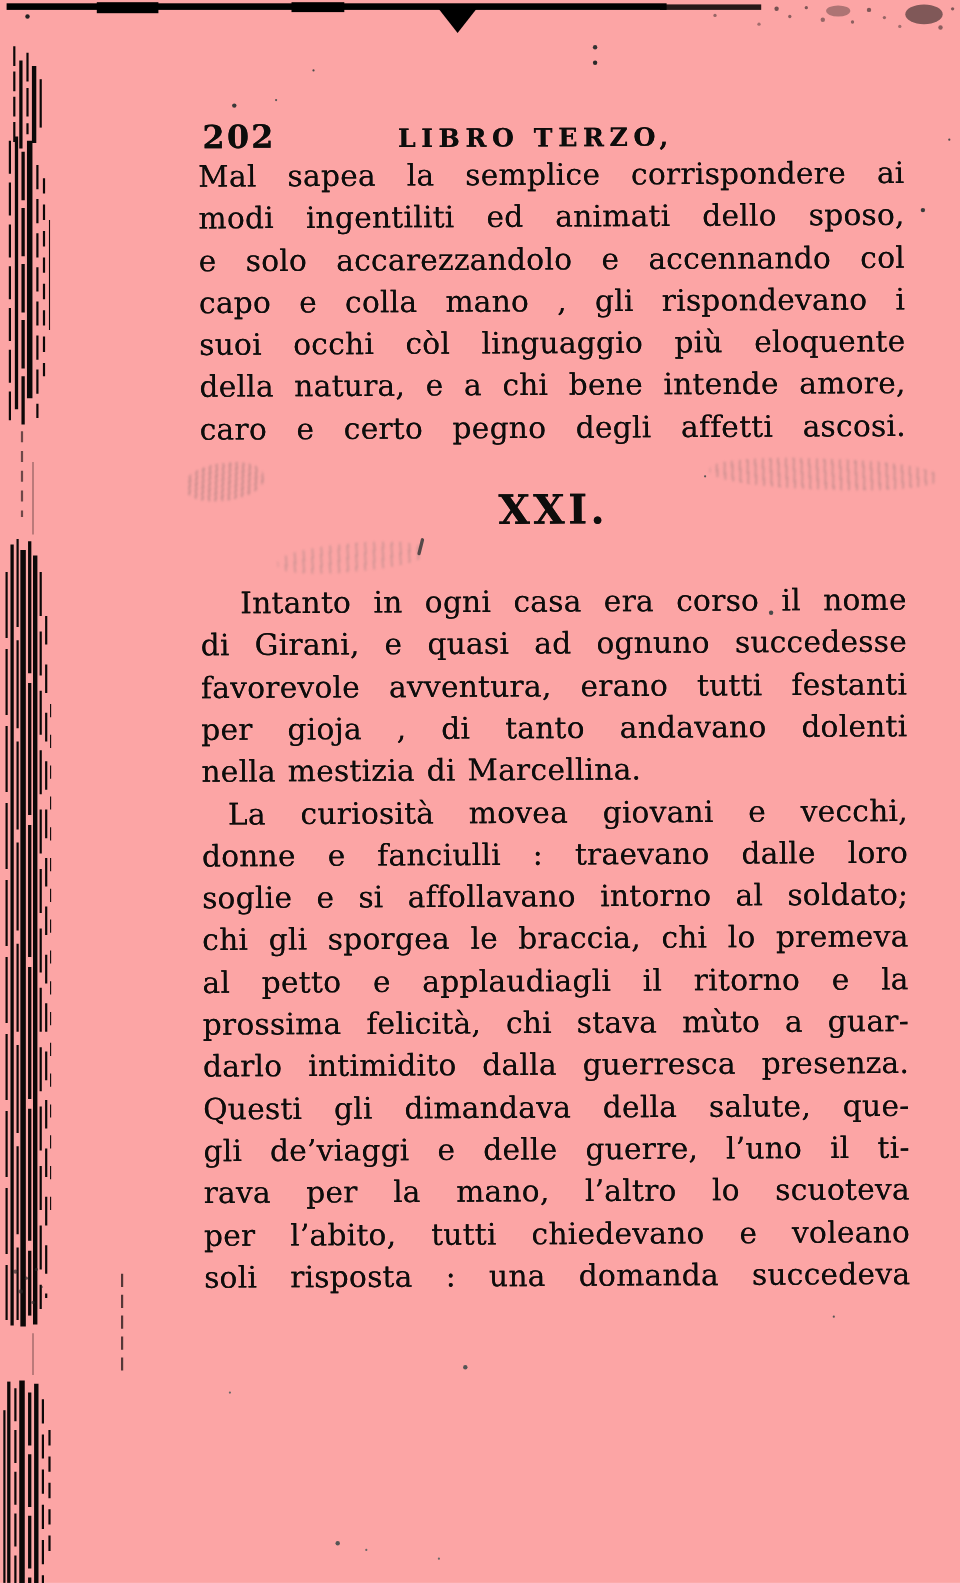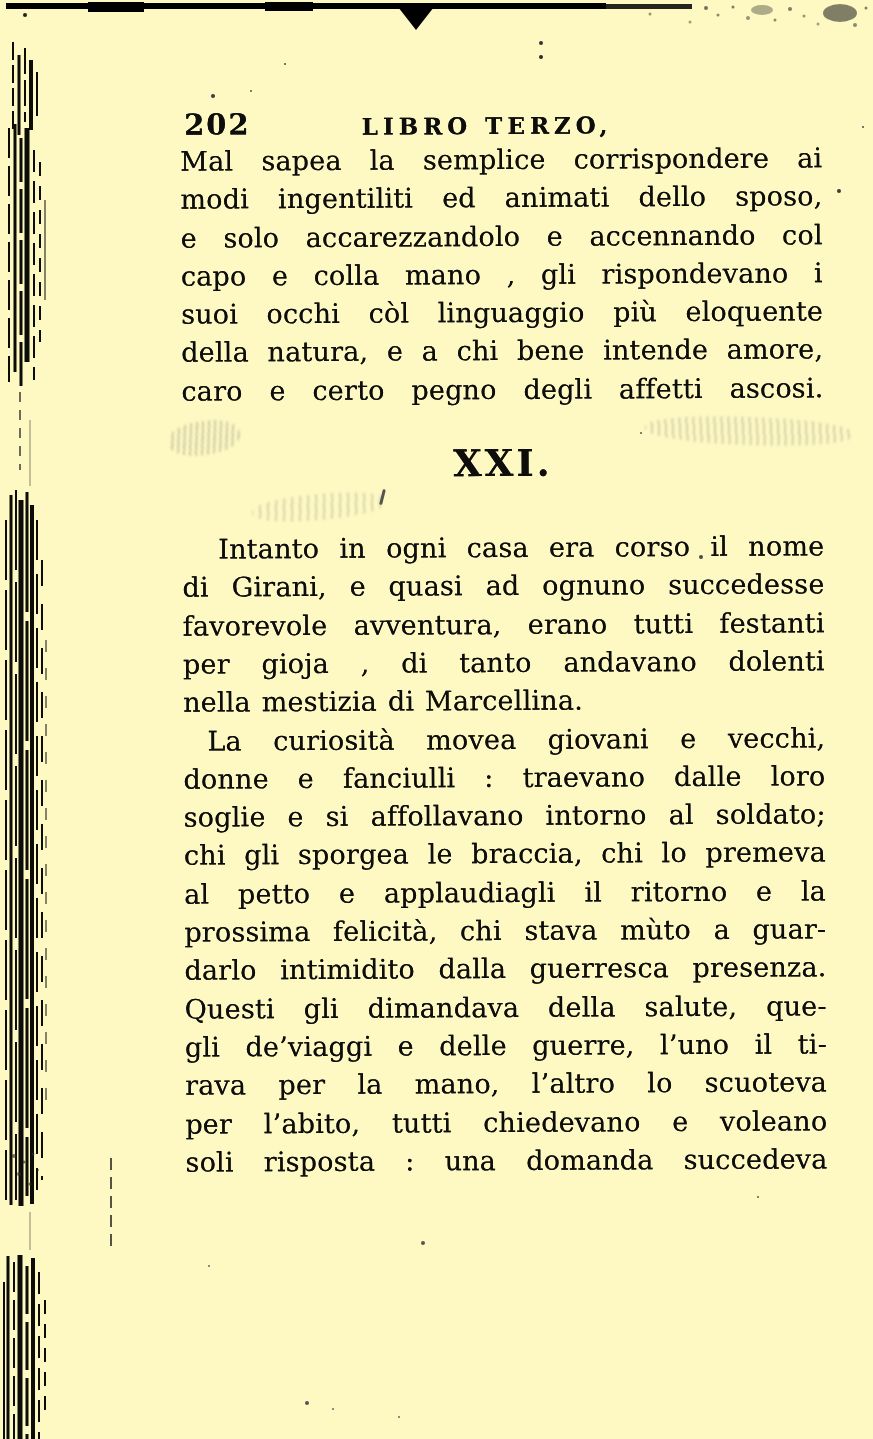--- a/index.html
+++ b/index.html
@@ -2,21 +2,21 @@
 <html><head>
 <meta charset="utf-8">
 <style>
   html,body{margin:0;padding:0;}
   body{
     width:873px;height:1439px;overflow:hidden;
     background:#fbfbf9;
     font-family:"DejaVu Serif","Liberation Serif",serif;
   }
   .page{
-    position:relative;width:873px;height:1439px;background:#fef9c3;overflow:hidden;
+    position:relative;width:873px;height:1439px;background:#fca5a5;overflow:hidden;
   }
   
   .content{
     position:absolute;left:180px;top:105px;width:642px;
     color:#0d0d0c;
     transform:rotate(-0.3deg);
     transform-origin:50% 0;
     text-shadow:0 0 0.6px rgba(10,10,10,.85);
   }
   .header{

